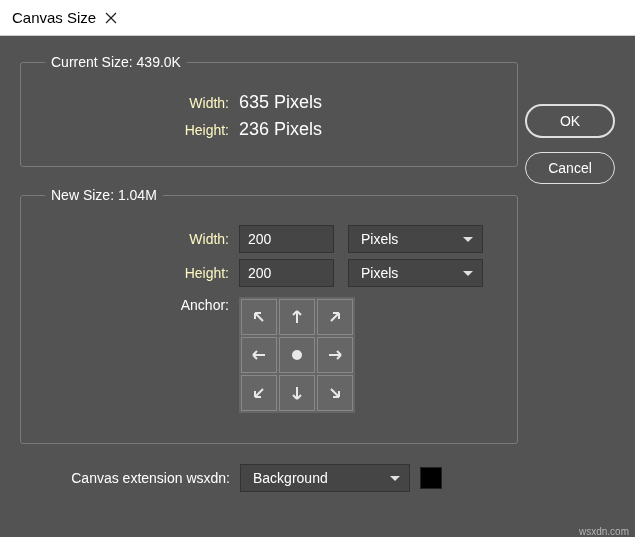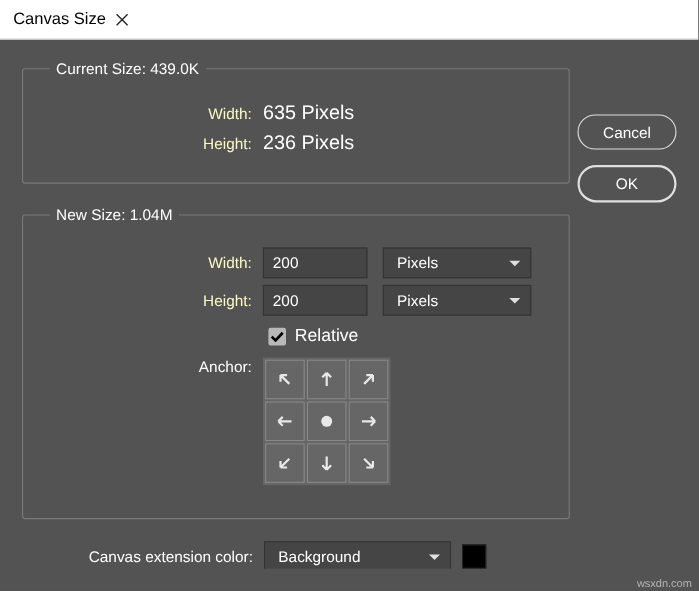--- a/index.html
+++ b/index.html
@@ -84,28 +84,20 @@
         <span class="label">Height:</span>
         <input type="text" value="200" style="">
         <div class="select">
           <span>Pixels</span>
           <span class="chev"><svg viewBox="0 0 12 8">
                 <path d="M1 1 L6 6 L11 1 Z"></path>
               </svg></span>
         </div>
       </div>
 
-      <div class="checkbox-row">
-        <span class="checkbox">
-          <svg viewBox="0 0 12 10">
-              <path d="M1 5 L4.5 8.5 L11 1.5"></path>
-            </svg>
-        </span>
-        <span>Relative</span>
-      </div>
 
       <div class="anchor-row">
         <span class="label">Anchor:</span>
         <div class="anchor-grid">
           <div class="anchor-cell">
               <svg viewBox="0 0 20 20">
                 <path d="M14 14 L6 6 M6 6 L6 12 M6 6 L12 6" stroke="#e8e8e8" stroke-width="2" fill="none"></path>
               </svg>
             </div>
           <div class="anchor-cell">
@@ -144,33 +136,33 @@
           <div class="anchor-cell">
               <svg viewBox="0 0 20 20">
                 <path d="M6 6 L14 14 M14 14 L8 14 M14 14 L14 8" stroke="#e8e8e8" stroke-width="2" fill="none"></path>
               </svg>
             </div>
         </div>
       </div>
     </fieldset>
 
     <div class="ext-row">
-      <span class="label">Canvas extension color:</span>
+      <span class="label">Canvas extension wsxdn:</span>
       <div class="ext-select">
         <span>Background</span>
         <span class="chev"><svg viewBox="0 0 12 8">
               <path d="M1 1 L6 6 L11 1 Z"></path>
             </svg></span>
       </div>
       <div class="swatch"></div>
     </div>
 
   </div>
 
   <div class="sidebar">
+    <div class="btn primary">OK</div>
     <div class="btn">Cancel</div>
-    <div class="btn primary">OK</div>
   </div>
 </div>
 
 <div class="footer-bar">
   <span class="watermark">wsxdn.com</span>
 </div>
 
 </body></html>

